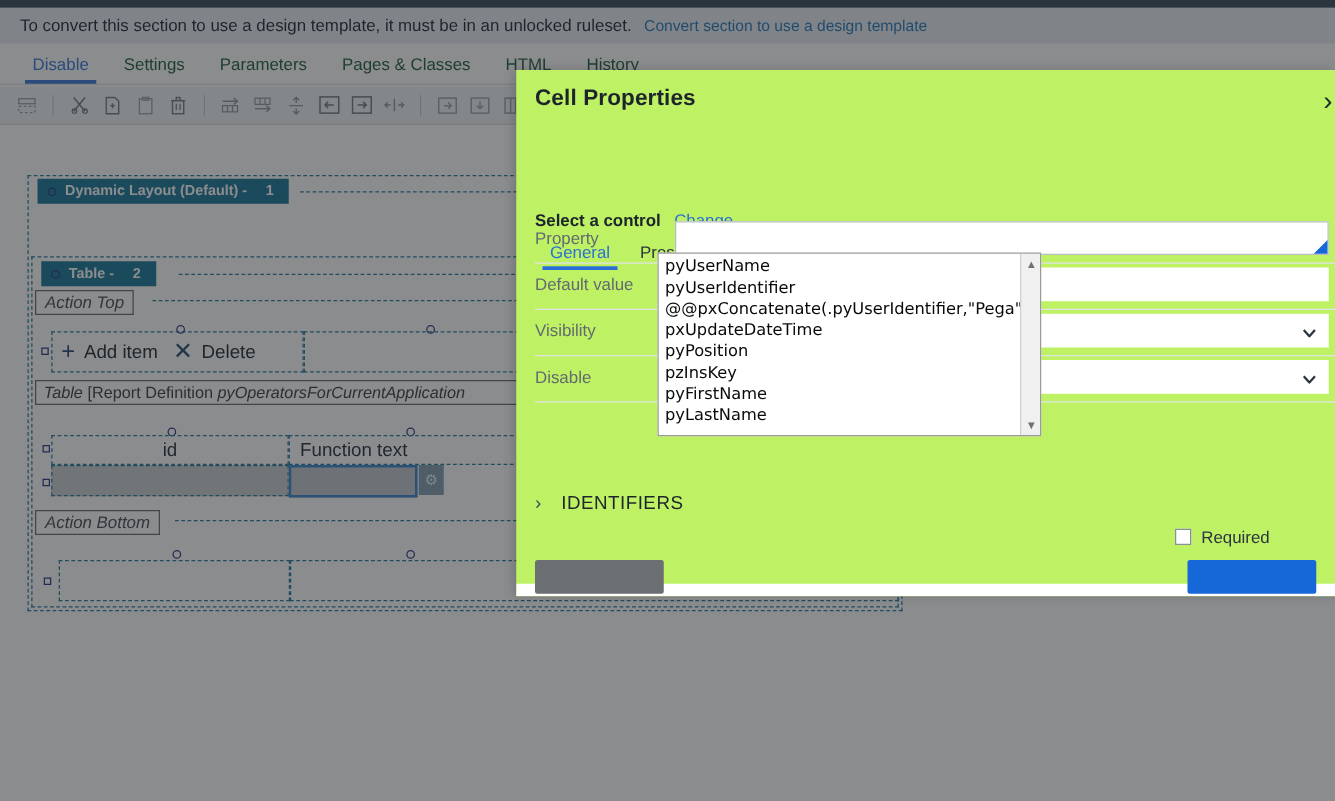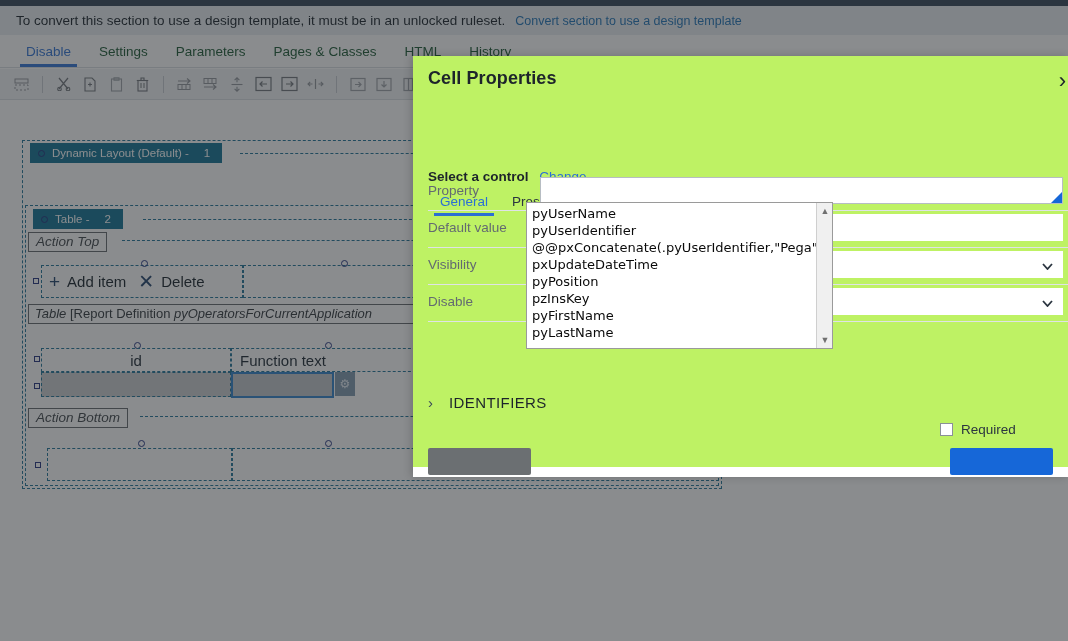--- a/index.html
+++ b/index.html
@@ -76,21 +76,21 @@
     position: absolute; left: 0; top: 100px; width: 7px; bottom: 0;
     background: #ffffff;
   }
   .layout-hdr {
     position: absolute; height: 20px;
     background: #0a6e91;
     color: #ffffff;
     font-size: 11.5px;
     display: flex; align-items: center; gap: 7px;
     padding: 0 12px 0 8px;
-    white-space: nowrap; cursor: pointer;
+    white-space: nowrap; cursor: pointer; font-weight: bold;
   }
   .layout-hdr .hdot {
     width: 7px; height: 7px; border-radius: 50%;
     border: 1.5px solid #1b2b7a; background: #0a6e91;
   }
   .layout-hdr .num { margin-left: 8px; }
   .dashline {
     position: absolute; border-top: 1px dashed #1a6f96; height: 0;
   }
   .dashbox { position: absolute; border: 1px dashed #1a6f96; }

